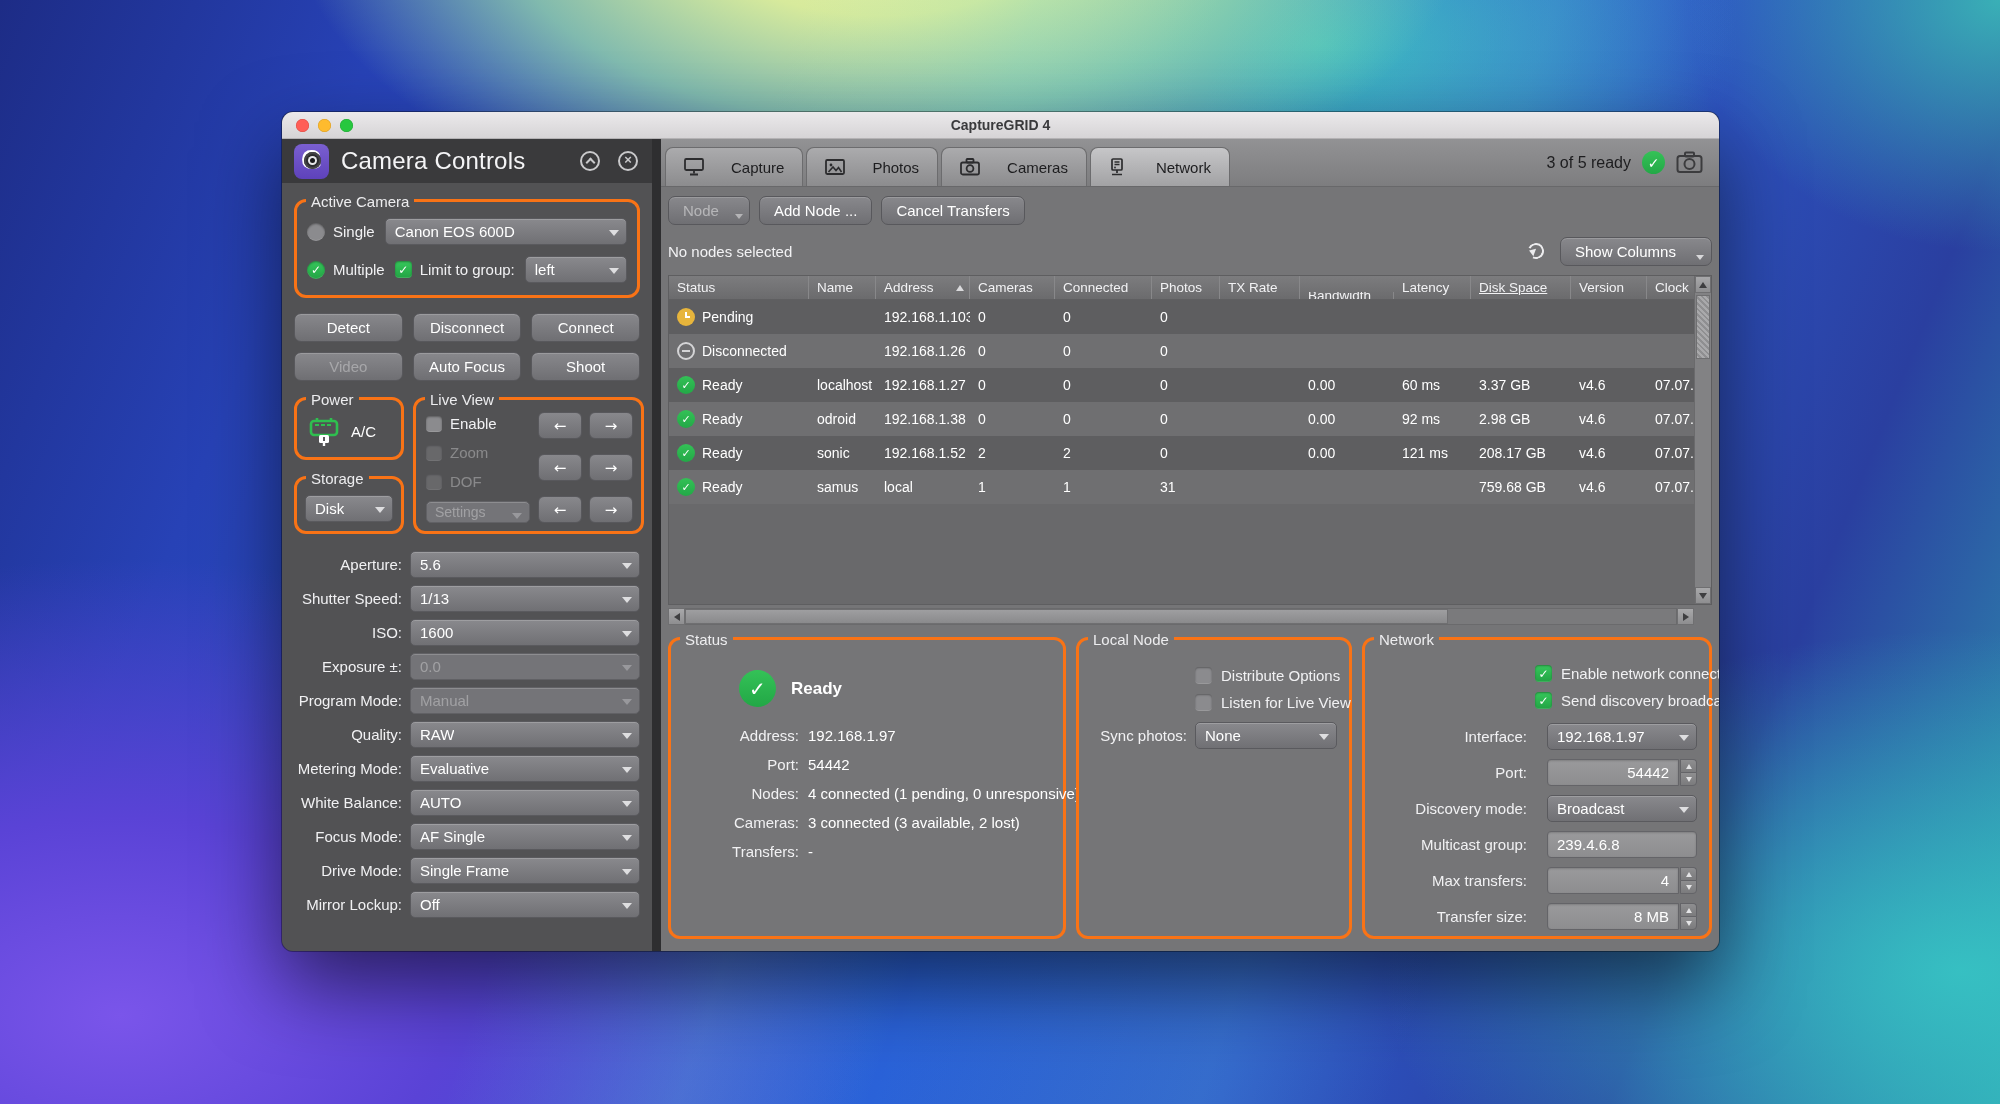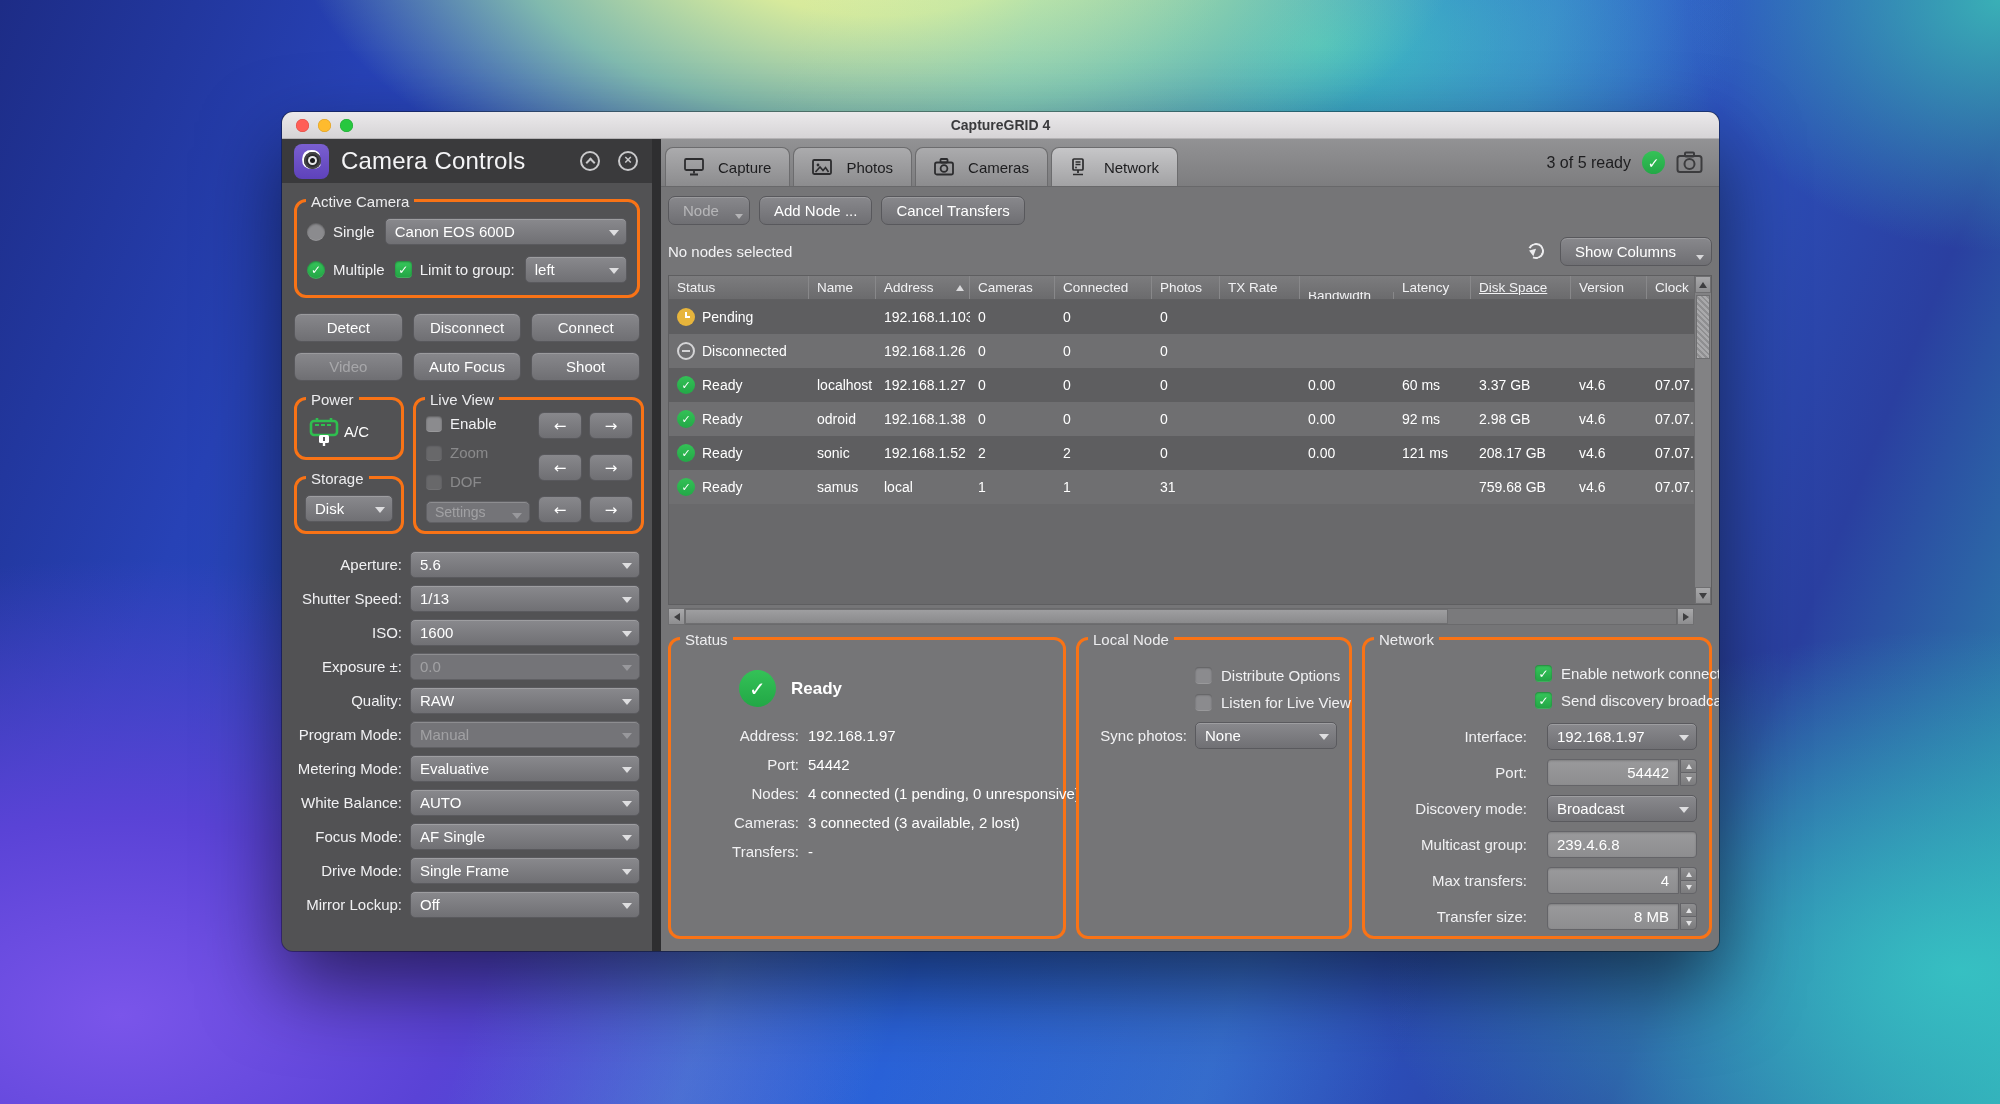--- a/index.html
+++ b/index.html
@@ -93,21 +93,21 @@
 
   .btn-grid { display:grid; grid-template-columns:1fr 1fr 1fr; gap:10px 10px; margin-top:15px; }
   .btn { height:29px; border-radius:7px; background:linear-gradient(#88888c,#6f6f73);
     border:1px solid #58585c; box-shadow:inset 0 1px 0 rgba(255,255,255,.16);
     color:#fff; font-size:15px; font-weight:500; display:flex; align-items:center; justify-content:center; white-space:nowrap; }
   .btn.disabled { color:rgba(255,255,255,.33); }
 
   .mid { display:flex; margin-top:16px; gap:9px; }
   .mid-left { width:122px; display:flex; flex-direction:column; }
   .power-box { height:63px; padding:12px 8px 6px 10px; display:flex; align-items:center; }
-  .ac-label { color:#fff; font-size:15px; margin-left:3px; }
+  .ac-label { color:#fff; font-size:15px; margin-left:10px; }
   .storage-box { height:58px; margin-top:16px; padding:12px 8px 6px 8px; display:flex; align-items:center; }
   .storage-box .dropdown { width:88px; }
   .lv-box { flex:1; height:137px; padding:12px 8px 8px 10px; display:flex; }
   .lv-left { width:104px; display:flex; flex-direction:column; }
   .lv-opt { display:flex; align-items:center; height:23px; margin-bottom:6px; }
   .lv-opt .cbox { width:16px; height:16px; }
   .lv-opt .lbl { color:#f1f1f3; font-size:15px; margin-left:8px; }
   .lv-opt.disabled .lbl { color:rgba(255,255,255,.32); }
   .lv-settings { height:26px; margin-top:2px; font-size:14px; padding:0 18px 0 8px; }
   .lv-right { flex:1; display:flex; flex-direction:column; justify-content:space-between; padding-left:8px; }
@@ -121,21 +121,21 @@
   .form-row .flabel { width:108px; text-align:right; color:#f1f1f3; font-size:15px; margin-right:8px; white-space:nowrap; }
 
   
   .power-svg { width:34px; height:30px; }
 
   
   .right-panel { flex:1; display:flex; flex-direction:column; background:#757577; min-width:0; }
   .tabbar { height:48px; flex:none; background:linear-gradient(#929294,#7d7d7f); border-bottom:1px solid #68686a;
     display:flex; align-items:flex-end; padding:0 16px 0 4px; position:relative; }
   .tab { height:39px; border-radius:8px 8px 0 0; border:1px solid #6c6c6e; border-bottom:none;
-    background:linear-gradient(#ababad,#8c8c8e); display:flex; align-items:center; gap:14px; padding:0 18px; margin-right:3px;
+    background:linear-gradient(#ababad,#8c8c8e); display:flex; align-items:center; gap:27px; padding:0 18px; margin-right:3px;
     color:#1d1d1f; font-size:15px; }
   .tab.active { background:linear-gradient(#c6c6c8,#a2a2a4); }
   .tab .ticon { display:flex; width:20px; height:18px; }
 
   .tab-status { position:absolute; right:16px; top:12px; display:flex; align-items:center; gap:11px; }
   .tab-status .txt { color:#1d1d1f; font-size:16px; }
   .ready-bubble { width:23px; height:23px; border-radius:50%; background:linear-gradient(#34c257,#23a847);
     color:#fff; font-size:14px; font-weight:700; display:flex; align-items:center; justify-content:center; font-family:"DejaVu Sans",sans-serif; }
 
   .content { flex:1; padding:9px 7px 0 7px; display:flex; flex-direction:column; min-width:0; }
@@ -383,30 +383,30 @@
               </div>
             </div>
             <div class="form-row">
               <span class="flabel">Exposure ±:</span>
               <div class="dropdown grow disabled">
                 <span class="txt">0.0</span>
                 <span class="dd-arrow"></span>
               </div>
             </div>
             <div class="form-row">
-              <span class="flabel">Quality:</span>
-              <div class="dropdown grow">
-                <span class="txt">RAW</span>
-                <span class="dd-arrow"></span>
-              </div>
-            </div>
-            <div class="form-row">
               <span class="flabel">Program Mode:</span>
               <div class="dropdown grow disabled">
                 <span class="txt">Manual</span>
+                <span class="dd-arrow"></span>
+              </div>
+            </div>
+            <div class="form-row">
+              <span class="flabel">Quality:</span>
+              <div class="dropdown grow">
+                <span class="txt">RAW</span>
                 <span class="dd-arrow"></span>
               </div>
             </div>
             <div class="form-row">
               <span class="flabel">Metering Mode:</span>
               <div class="dropdown grow">
                 <span class="txt">Evaluative</span>
                 <span class="dd-arrow"></span>
               </div>
             </div>

